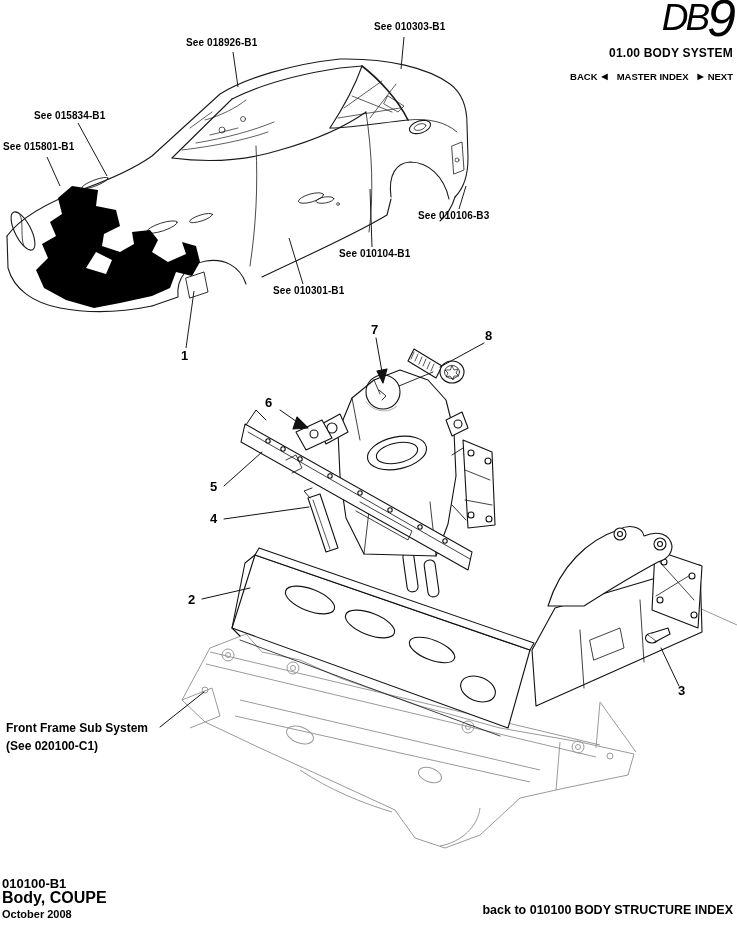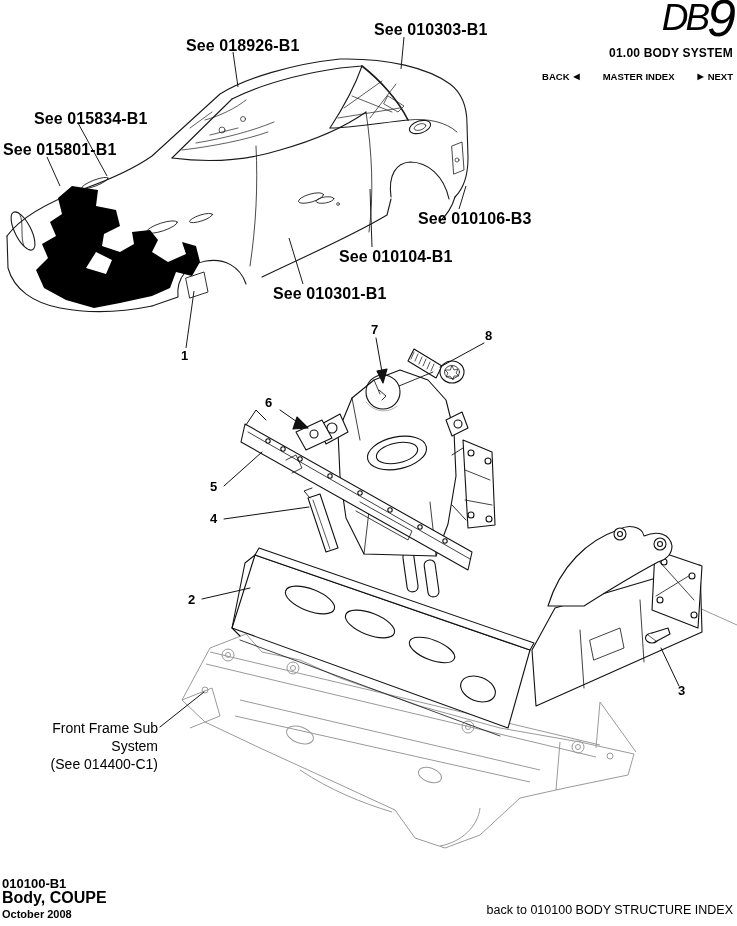--- a/index.html
+++ b/index.html
@@ -1,37 +1,37 @@
 <!DOCTYPE html>
 <html><head>
 <meta charset="utf-8">
 <style>
   html,body{margin:0;padding:0;background:#fff;}
   #page{position:relative;width:737px;height:926px;background:#fff;overflow:hidden;
         font-family:"Liberation Sans",sans-serif;color:#000;}
   #art{position:absolute;left:0;top:0;}
   .abs{position:absolute;white-space:nowrap;}
-  .callout{font-size:16px;font-weight:bold;letter-spacing:.1px;}
+  .callout{font-size:10px;font-weight:bold;letter-spacing:.1px;}
   .num{font-size:13px;font-weight:bold;}
   .header{right:4px;top:0;text-align:right;}
   .logo{font-style:italic;font-weight:400;letter-spacing:-3px;line-height:36px;}
   .logo .db{font-size:37px;}
   .logo .nine{font-size:52px;vertical-align:-6px;}
   .title{font-size:12px;font-weight:bold;margin-top:3px;letter-spacing:.2px;}
-  .nav{display:flex;justify-content:flex-start;align-items:center;gap:23px;
+  .nav{display:flex;justify-content:flex-start;align-items:center;gap:9px;
        font-size:9.5px;font-weight:bold;margin-top:11px;}
   .nav .arrow{font-size:8px;}
   .nav .item{cursor:pointer;display:flex;align-items:center;gap:4px;}
-  .ff-label{left:6px;top:719px;width:152px;text-align:right;font-size:14px;
-            font-weight:normal;line-height:18px;white-space:normal;}
+  .ff-label{left:6px;top:719px;width:152px;font-size:12px;
+            font-weight:bold;line-height:18px;white-space:normal;}
   .footer-left{left:2px;top:877px;line-height:14px;}
   .footer-left .l1{font-size:13px;font-weight:bold;}
   .footer-left .l2{font-size:16px;font-weight:bold;}
   .footer-left .l3{font-size:11px;font-weight:bold;margin-top:2px;}
-  .footer-right{right:4px;top:903px;font-size:12.5px;font-weight:normal;cursor:pointer;}
+  .footer-right{right:4px;top:903px;font-size:12.5px;font-weight:bold;cursor:pointer;}
 </style>
 </head>
 <body>
 
 <div id="page">
 
   <svg id="art" width="737" height="926" viewBox="0 0 737 926">
 
     <g stroke="#1a1a1a" stroke-width="1.1" fill="none" stroke-linejoin="round" stroke-linecap="round">
 
@@ -280,21 +280,21 @@
   <div class="abs num" style="left:188px;top:592px">2</div>
   <div class="abs num" style="left:678px;top:683px">3</div>
   <div class="abs num" style="left:210px;top:511px">4</div>
   <div class="abs num" style="left:210px;top:479px">5</div>
   <div class="abs num" style="left:265px;top:395px">6</div>
   <div class="abs num" style="left:371px;top:322px">7</div>
   <div class="abs num" style="left:485px;top:328px">8</div>
 
   <div class="abs ff-label">
     <div>Front Frame Sub System</div>
-    <div>(See 014400-C1)</div>
+    <div>(See 020100-C1)</div>
   </div>
 
   <div class="abs footer-left">
     <div class="l1">010100-B1</div>
     <div class="l2">Body, COUPE</div>
     <div class="l3">October 2008</div>
   </div>
   <div class="abs footer-right">back to 010100 BODY STRUCTURE INDEX</div>
 
 </div>

